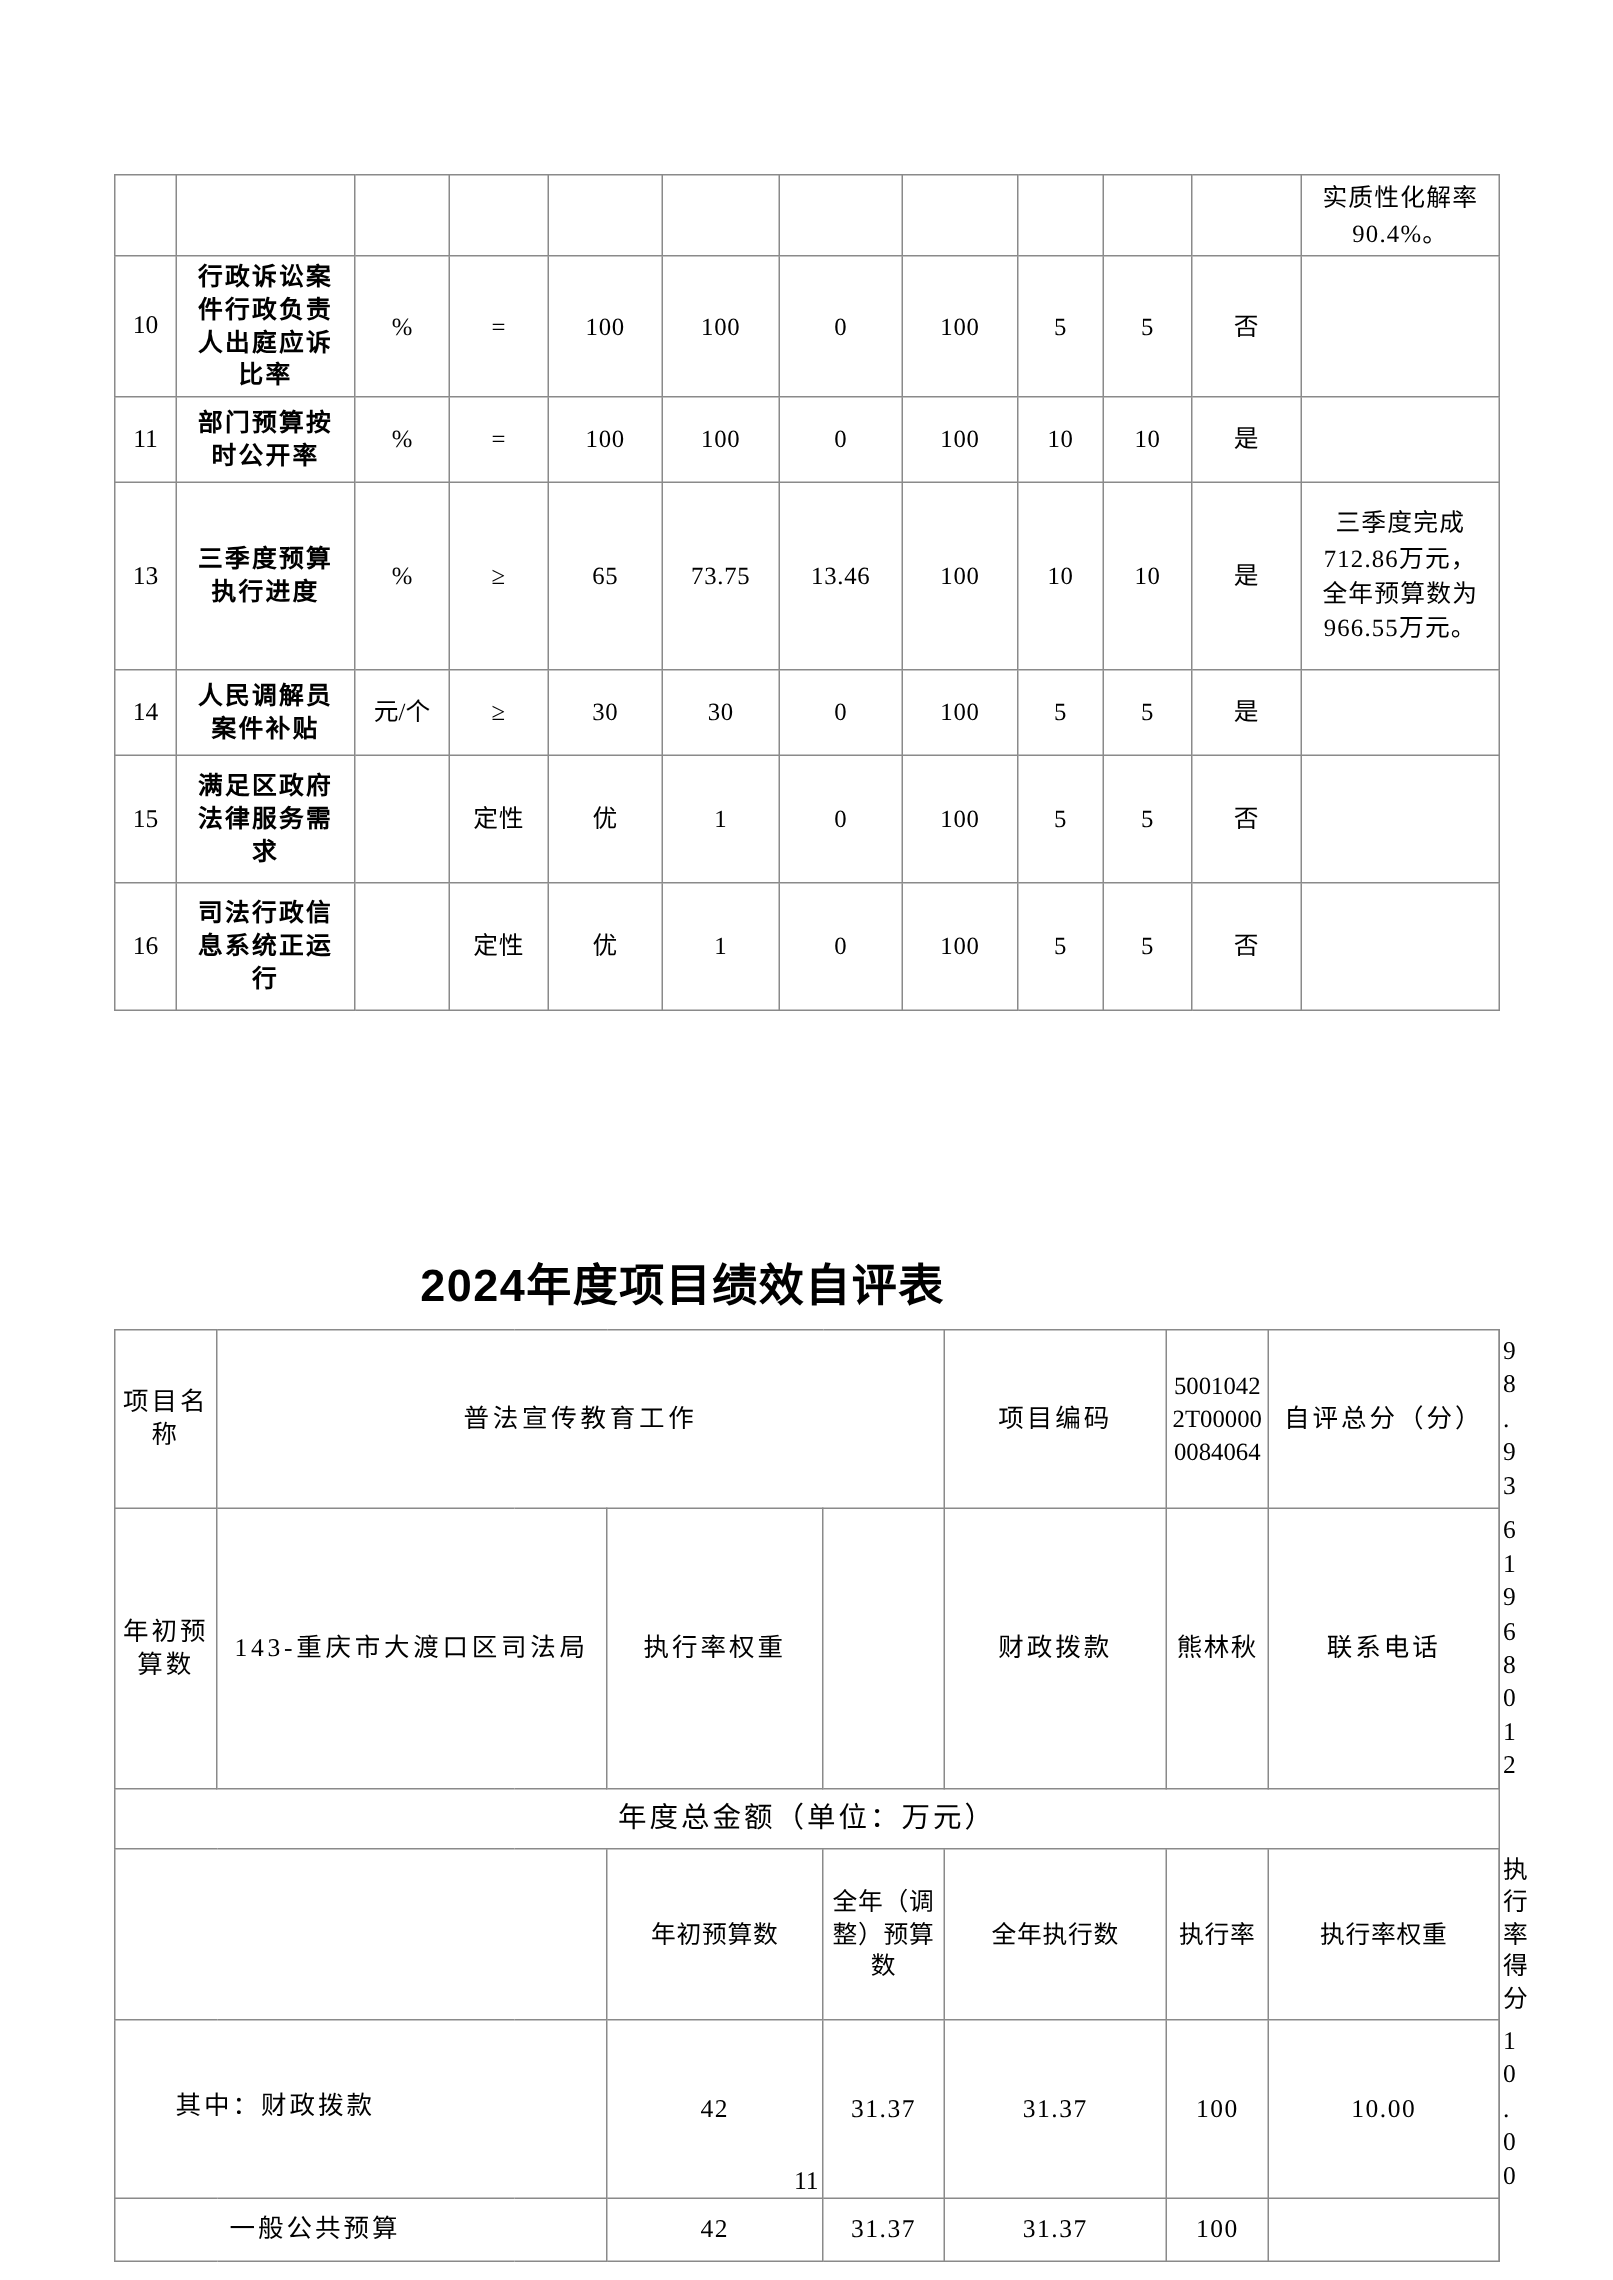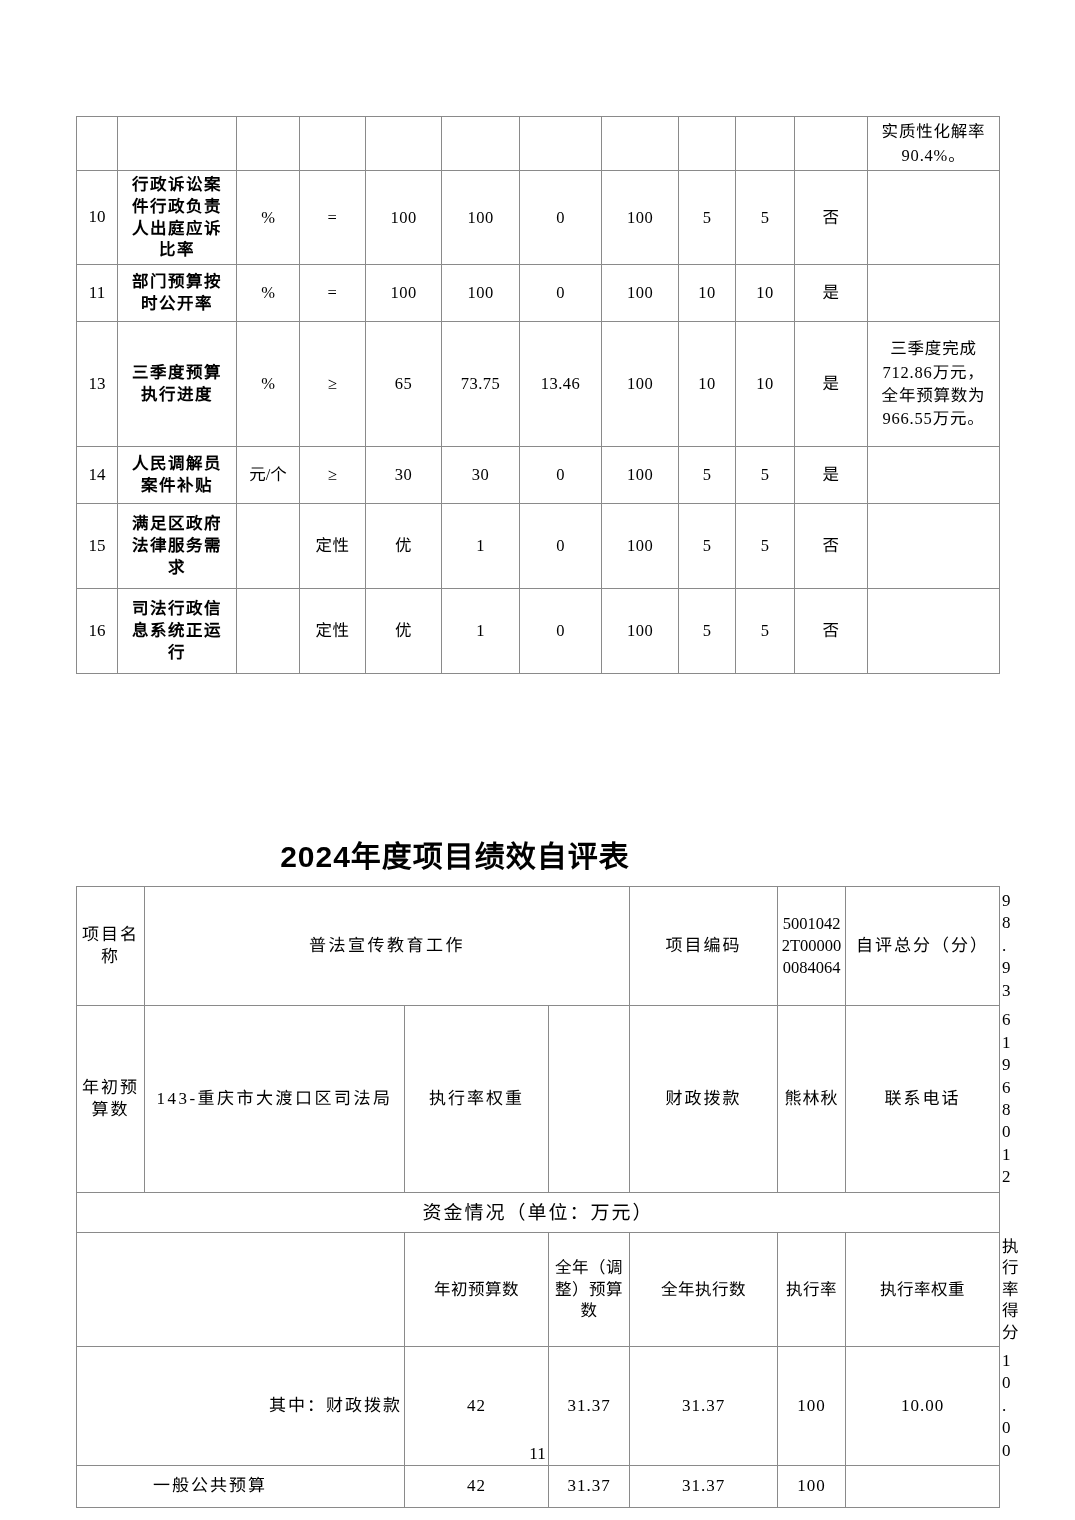--- a/index.html
+++ b/index.html
@@ -121,23 +121,24 @@
     font-size: 16.5px;
     letter-spacing: 0.5px;
     line-height: 1.3;
   }
   #tbl-selfeval td.rowlbl-left {
     text-align: left;
     padding-left: 10px;
     letter-spacing: 2px;
   }
   #tbl-selfeval td.rowlbl-in1 {
-    text-align: right;
+    text-align: left;
     padding-left: 40px;
     letter-spacing: 2px;
+    font-family: Liberation Mono, monospace;
   }
   #tbl-selfeval td.rowlbl-in2 {
     text-align: left;
     padding-left: 76px;
     letter-spacing: 2px;
   }
 
   
   .page-number {
     position: absolute;
@@ -300,21 +301,21 @@
         <td class="projname" colspan="2">143-重庆市大渡口区司法局</td>
         <td class="vertlabel">执行率权重</td>
         <td class="cell-empty"></td>
         <td class="vertlabel">财政拨款</td>
         <td>熊林秋</td>
         <td class="vertlabel">联系电话</td>
         <td class="num">61968012</td>
       </tr>
 
       <tr>
-        <td class="banner" colspan="9">资金情况（单位：万元）</td>
+        <td class="banner" colspan="9">年度总金额（单位：万元）</td>
       </tr>
 
       <tr id="funds-header-row" style="height: 60px;">
           <td class="colhdr" colspan="3">&nbsp;</td>
           <td class="colhdr" colspan="1">年初预算数</td>
           <td class="colhdr" colspan="1">全年（调整）预算数</td>
           <td class="colhdr" colspan="1">全年执行数</td>
           <td class="colhdr" colspan="1">执行率</td>
           <td class="colhdr" colspan="1">执行率权重</td>
           <td class="colhdr" colspan="1">执行率得分</td>

